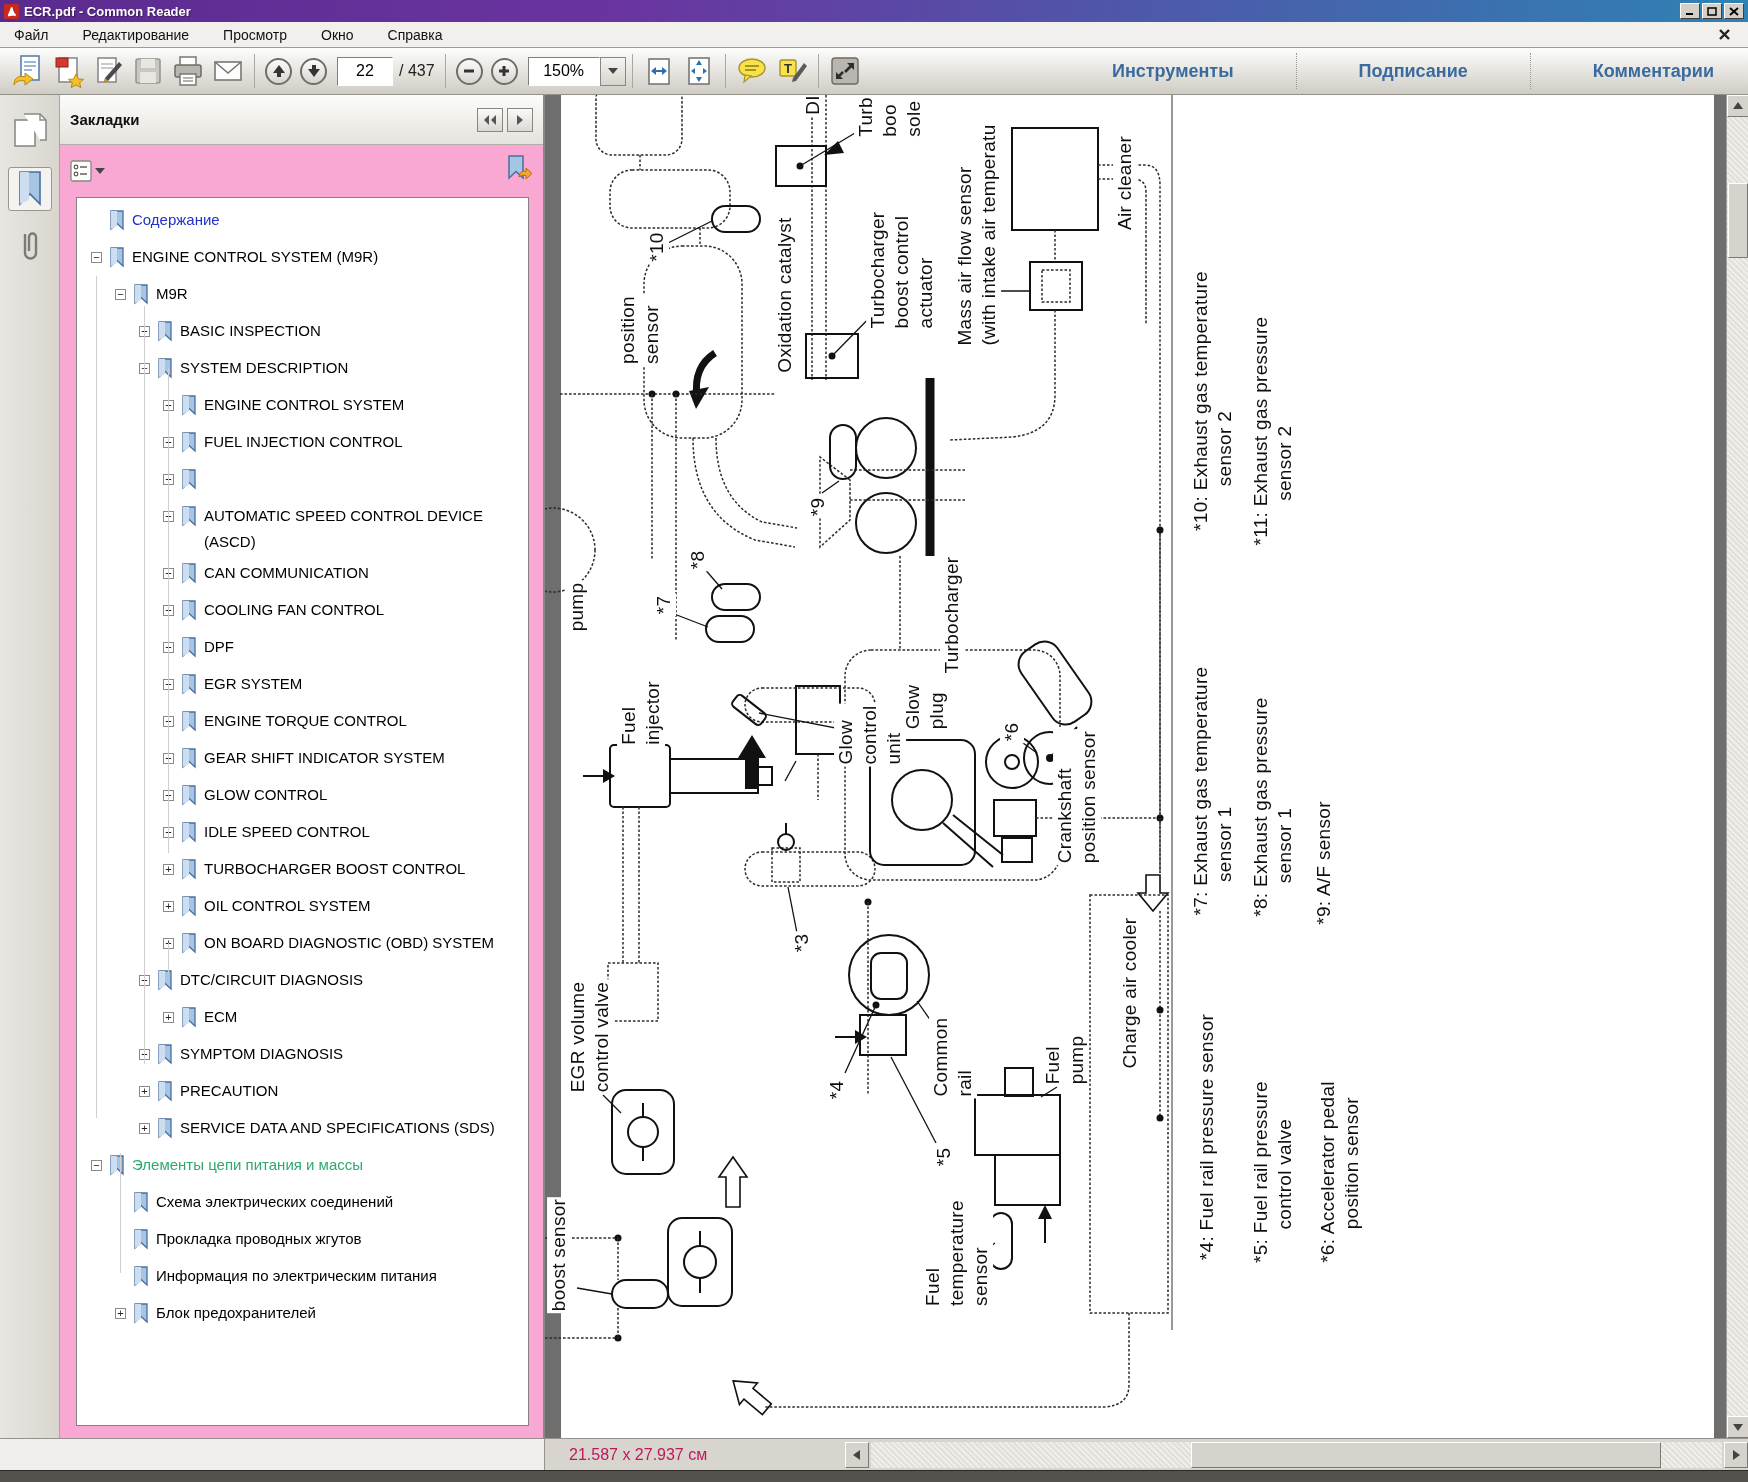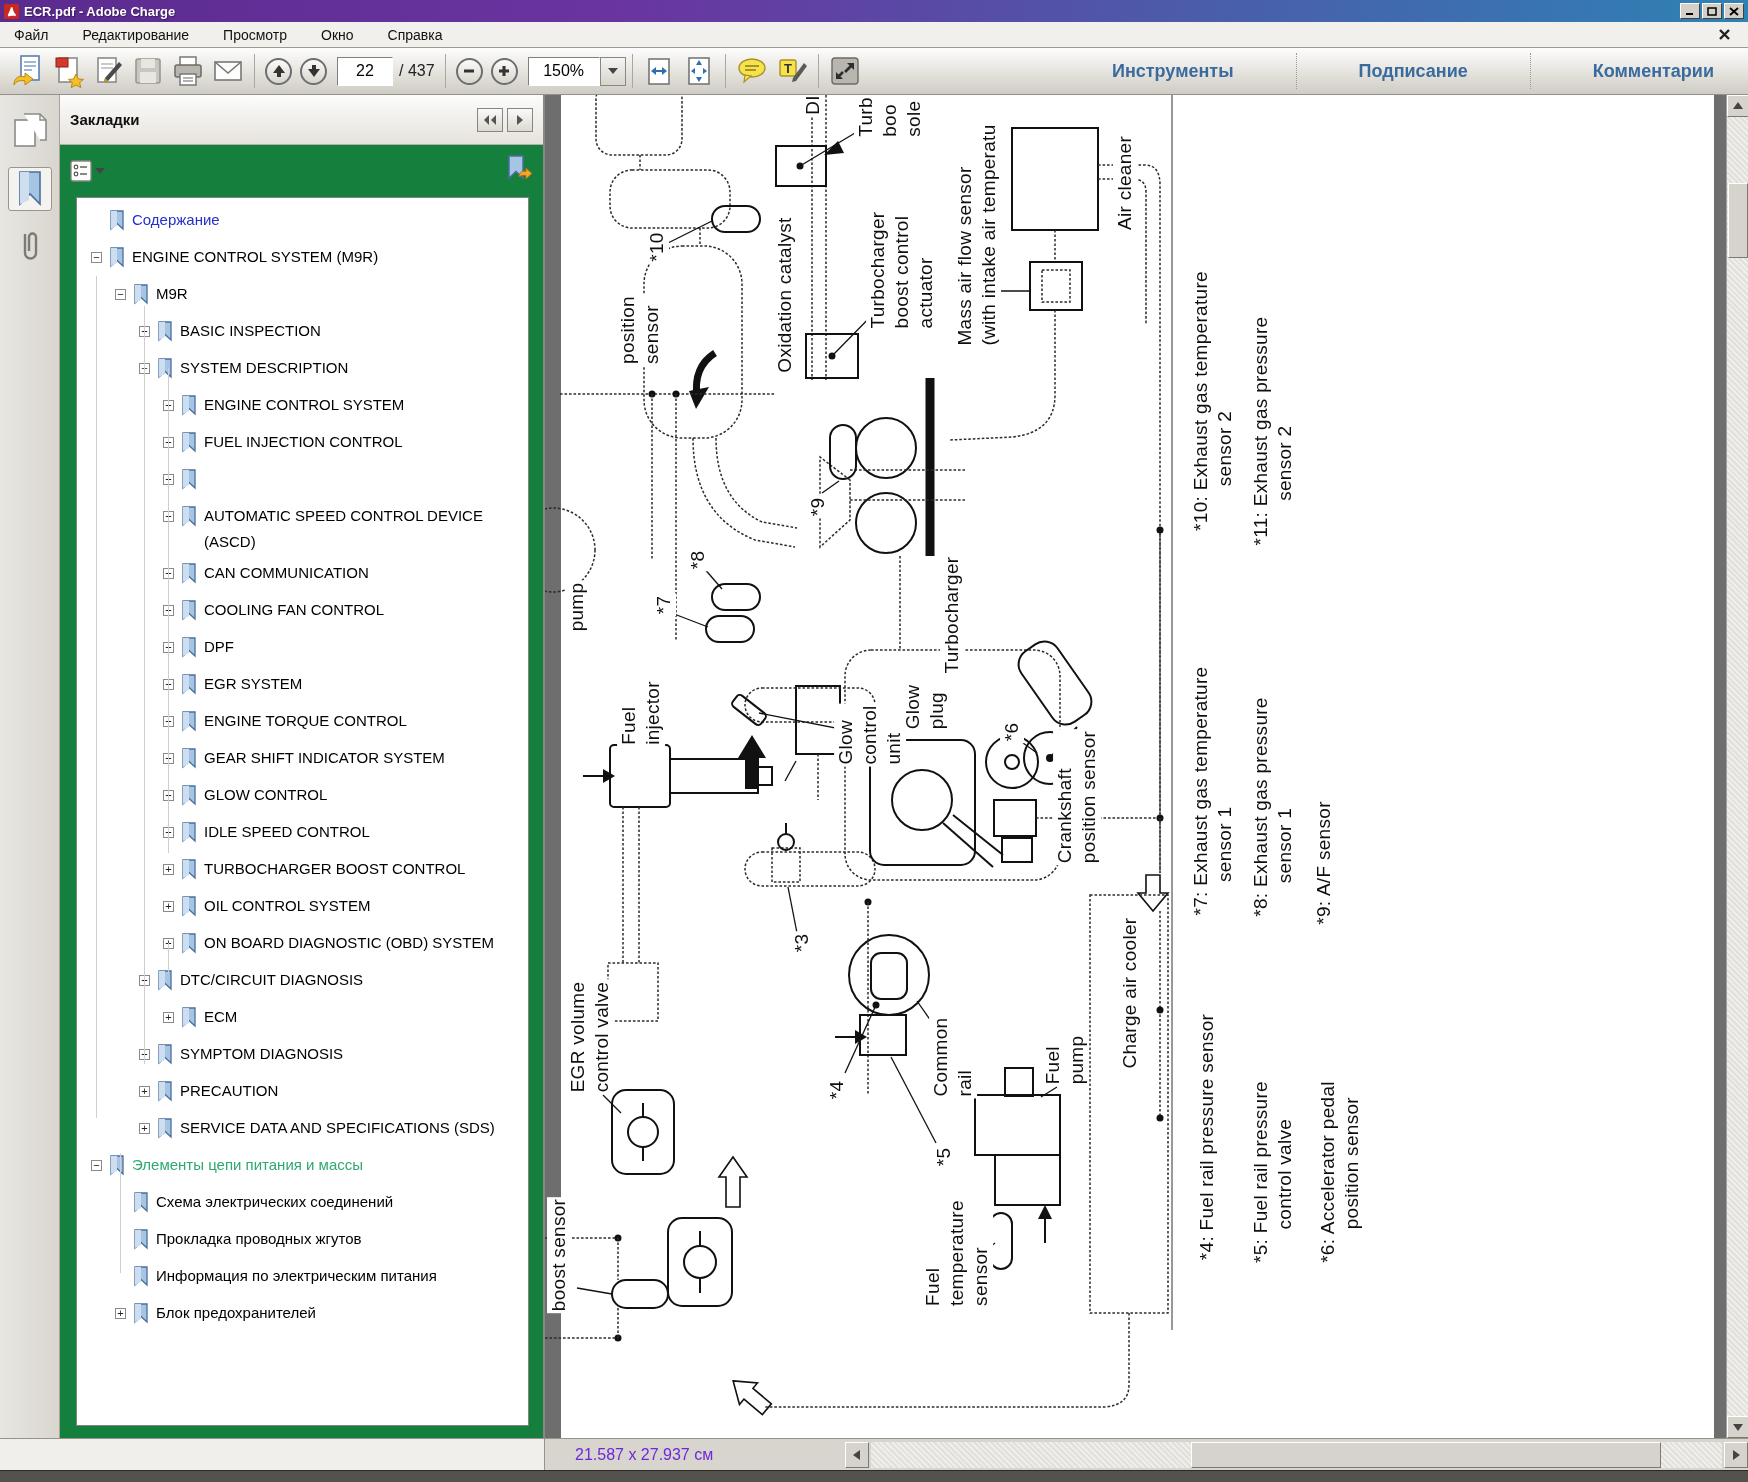--- a/index.html
+++ b/index.html
@@ -48,21 +48,21 @@
   #workspace { position:absolute; left:0; top:95px; width:1748px; height:1343px; display:flex; }
 
   
   #leftstrip { width:60px; background:linear-gradient(90deg,#e8e6e1,#d9d6cf);
     border-right:1px solid #a9a59e; position:relative; }
   .stripbtn { position:absolute; left:8px; width:44px; height:44px;
     display:flex; align-items:center; justify-content:center; }
   .stripbtn.active { background:#f4f3f0; border:1px solid #9a968e; border-radius:3px; }
 
   
-  #bmpanel { width:485px; background:#15803d; border-right:2px solid #8c8881;
+  #bmpanel { width:485px; background:#f9a8d4; border-right:2px solid #8c8881;
     display:flex; flex-direction:column; }
   #bmheader { height:50px; background:linear-gradient(#fcfcfb,#e6e3dd);
     border-bottom:1px solid #b3afa8; display:flex; align-items:center; padding:0 10px; }
   #bmheader .bmtitle { font-size:15px; font-weight:bold; color:#111; flex:1; }
   .navbtn { width:26px; height:24px; border:1px solid #8a867e; background:linear-gradient(#fafaf9,#dcd9d2);
     display:flex; align-items:center; justify-content:center; margin-left:4px; }
   #bmoptions { height:52px; display:flex; align-items:center; padding:0 10px; }
   #optbtn { display:flex; align-items:center; }
   #bmexport { margin-left:auto; }
   #bmtreebox { flex:1; margin:0 14px 12px 16px; background:#fff;
@@ -102,39 +102,39 @@
   .scrollbtn { position:absolute; left:0; width:22px; height:22px; background:#d6d3cc;
     border:1px solid; border-color:#fff #7c7974 #7c7974 #fff;
     display:flex; align-items:center; justify-content:center; }
   #vthumb { position:absolute; left:1px; top:88px; width:20px; height:75px; background:#d6d3cc;
     border:1px solid; border-color:#fff #7c7974 #7c7974 #fff; }
 
   
   #bottombar { position:absolute; left:0; top:1438px; width:1748px; height:32px;
     background:#d8d5ce; border-top:1px solid #97938c; display:flex; align-items:center; }
   #bb-left { width:545px; height:100%; background:#f1efeb; border-right:1px solid #97938c; }
-  #statustext { width:300px; font-size:16px; color:#6d28d9; padding-left:30px; }
+  #statustext { width:300px; font-size:16px; color:#be185d; padding-left:24px; }
   #hleft, #hright { width:24px; height:26px; background:#d6d3cc; border:1px solid;
     border-color:#fff #7c7974 #7c7974 #fff; display:flex; align-items:center; justify-content:center; }
   #htrack { flex:1; height:26px; margin:0 2px;
     background:repeating-linear-gradient(45deg,#efeeea 0 2px,#e2e0da 2px 4px); position:relative; }
   #hthumb { position:absolute; left:320px; top:0; width:470px; height:26px; background:#d6d3cc;
     border:1px solid; border-color:#fff #7c7974 #7c7974 #fff; }
   #windowedge { position:absolute; left:0; top:1470px; width:1748px; height:12px;
     background:#55524e; border-top:1px solid #2c2a27; }
 </style>
 </head>
 <body>
 
 <div id="titlebar">
   <svg class="ticon" viewBox="0 0 16 16">
       <rect x="0" y="0" width="16" height="16" rx="2" fill="#c9281f"></rect>
       <path d="M4 12 C6 8 7 5 7.5 3.5 L9 3.5 C9.5 7 11 10 13 11.5 L12 13 C10 12.5 6.5 12.5 4.8 13.2 Z" fill="#fff"></path>
     </svg>
-  <span class="ttext">ECR.pdf - Adobe Charge</span>
+  <span class="ttext">ECR.pdf - Common Reader</span>
   <div class="winbtn">
       <svg width="10" height="9">
         <line x1="1" y1="7" x2="8" y2="7" stroke="#000" stroke-width="2"></line>
       </svg>
     </div>
   <div class="winbtn">
       <svg width="10" height="9">
         <rect x="1" y="1" width="8" height="7" fill="none" stroke="#000" stroke-width="1.5"></rect>
       </svg>
     </div>

